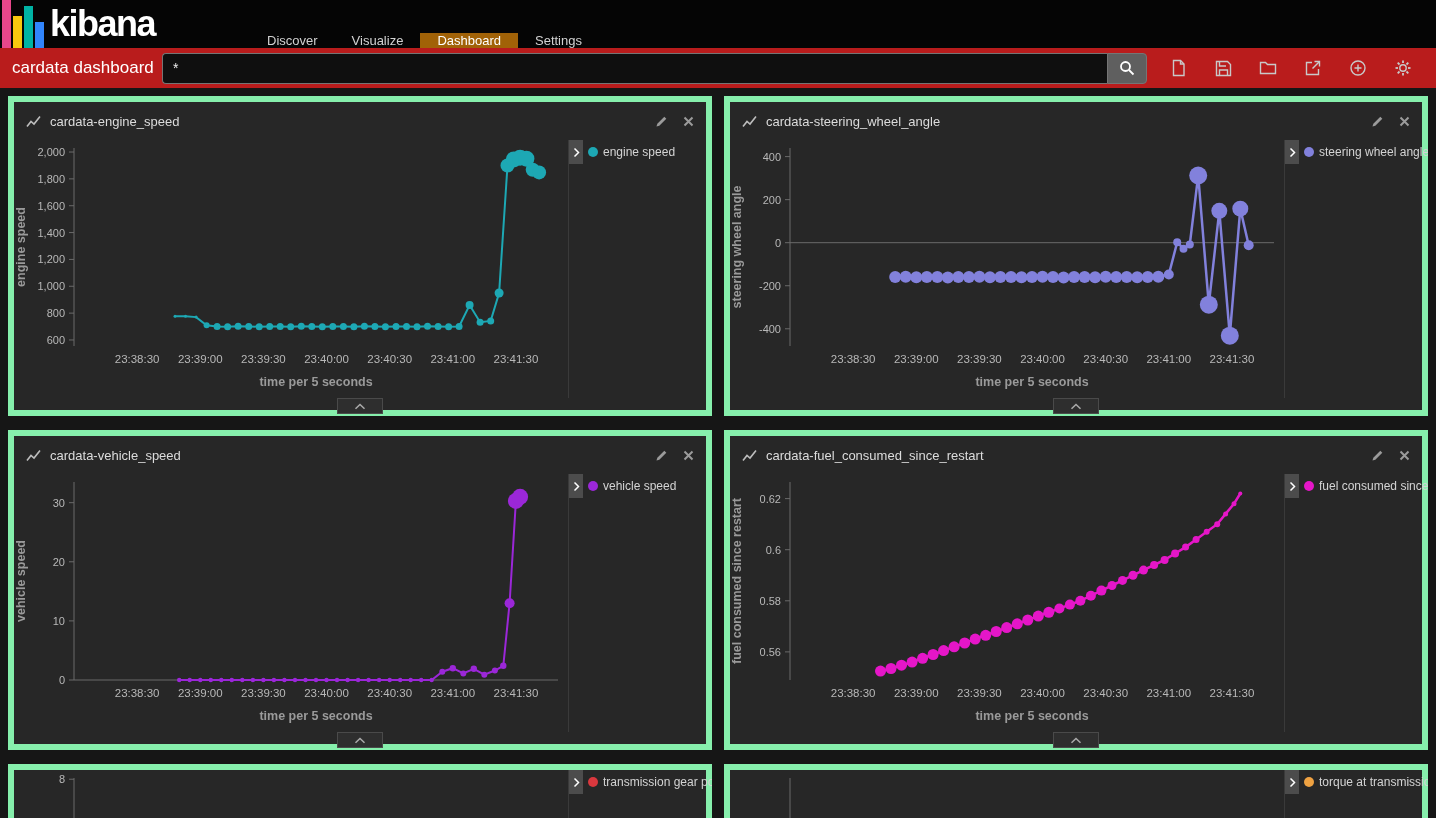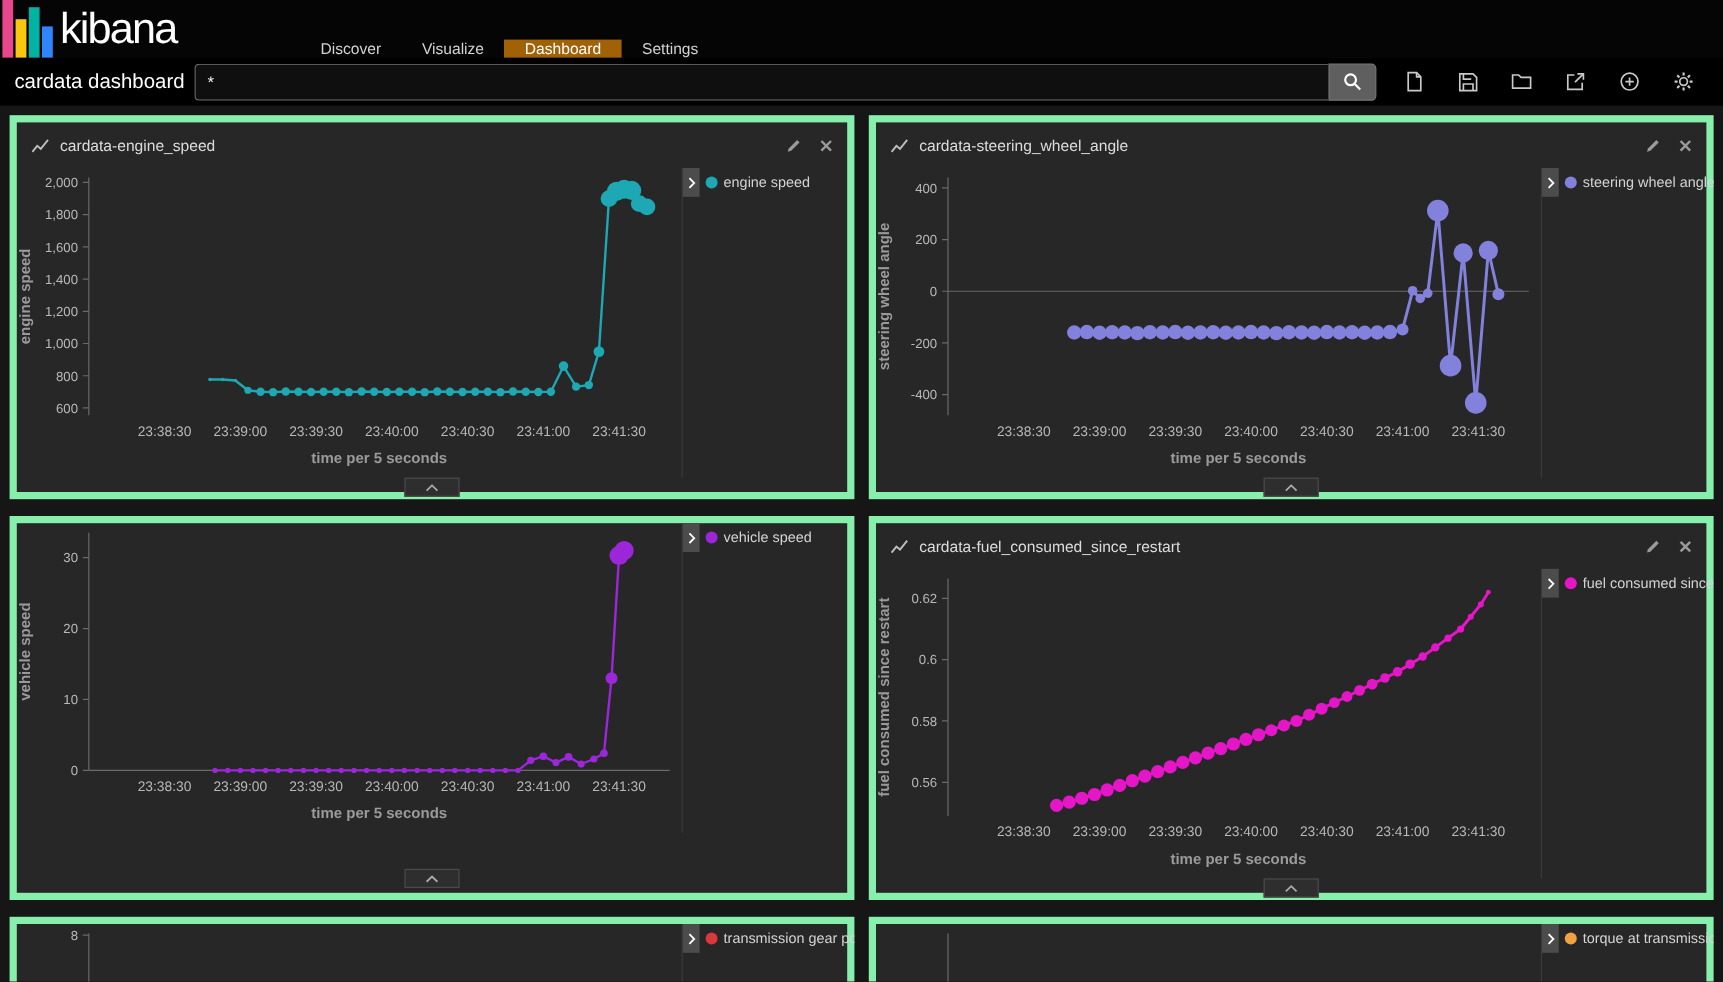--- a/index.html
+++ b/index.html
@@ -8,30 +8,30 @@
     width:1436px; height:818px; overflow:hidden;
     background:#161616; color:#ddd;
     font-family:"Liberation Sans", sans-serif;
   }
   
   .topnav { height:48px; background:#050505; display:flex; align-items:stretch; }
   .brand { display:flex; align-items:center; flex:none; width:250px; cursor:pointer; }
   .stripes { display:flex; align-items:flex-end; height:48px; gap:2px; margin:0 6px 0 2px; }
   .stripe { width:9px; display:inline-block; }
   .stripe.s1 { height:48px; } .stripe.s2 { height:32px; } .stripe.s3 { height:42px; } .stripe.s4 { height:26px; }
-  .brand-text { color:#fff; font-size:36px; font-weight:normal; letter-spacing:-1.5px; line-height:44px; }
+  .brand-text { color:#fff; font-size:36px; font-weight:bold; letter-spacing:-1.5px; line-height:44px; }
   .nav-tabs { display:flex; align-items:flex-end; }
   .nav-tab { display:flex; align-items:center; padding:0 17px; font-size:13px; color:#d2d2d2; cursor:pointer; }
   .nav-tab.active { background:#a16207; color:#fff; }
   .nav-right { margin-left:auto; display:flex; align-items:center; gap:9px; padding-right:12px; color:#fff; font-size:13px; white-space:nowrap; }
   .pause { display:inline-flex; gap:3px; cursor:pointer; }
   .pbar { width:3px; height:12px; background:#fff; display:inline-block; }
   .refresh-int, .time-range { cursor:pointer; }
   
-  .toolbar { height:40px; background:#000000; display:flex; align-items:center; padding:0 12px; }
+  .toolbar { height:40px; background:#b91c1c; display:flex; align-items:center; padding:0 12px; }
   .dash-title { color:#fff; font-size:17px; width:150px; flex:none; }
   .search { flex:1; display:flex; height:31px; margin-right:16px; }
   .search input { flex:1; background:#0f0f0f; border:1px solid #757575; border-right:none; border-radius:4px 0 0 4px; color:#eee; font-size:14px; padding:0 10px; outline:none; font-family:inherit; }
   .search-btn { width:40px; background:#5f5f5f; border:1px solid #757575; border-radius:0 4px 4px 0; display:flex; align-items:center; justify-content:center; cursor:pointer; padding:0; }
   .tool-icons { display:flex; align-items:center; gap:27px; padding:0 12px 0 6px; flex:none; }
   .tool-icon { display:inline-flex; align-items:center; justify-content:center; width:18px; height:18px; cursor:pointer; }
   
   .dash-grid { display:grid; grid-template-columns:704px 704px; gap:14px 12px; padding:8px 8px 0 8px; }
   .panel { background:#272727; border:6px solid #86efac; height:320px; display:flex; flex-direction:column; }
   .panel-header { height:38px; flex:none; display:flex; align-items:center; padding:0 12px; gap:9px; }
@@ -343,20 +343,40 @@
     <div class="panel-collapse">
       <span class="collapse-tab">
           <svg width="12" height="7" viewBox="0 0 12 7">
             <path d="M1.5 5.8 L6 1.5 L10.5 5.8" stroke="#ababab" stroke-width="1.5" fill="none"></path>
           </svg>
         </span>
     </div>
   </div>
 
   <div class="panel">
+    <div class="panel-header">
+      <span class="vis-icon">
+          <svg width="15" height="13" viewBox="0 0 15 13">
+            <path d="M1 11.5 L5 6.5 L8 9 L14 1.5" stroke="#bdbdbd" stroke-width="1.6" fill="none"></path>
+          </svg>
+        </span>
+      <span class="panel-title">cardata-vehicle_speed</span>
+      <span class="panel-actions">
+        <span class="pa">
+            <svg width="13" height="13" viewBox="0 0 13 13">
+              <path d="M1.5 11.5 L2.3 8.7 L9.3 1.7 L11.3 3.7 L4.3 10.7 Z" fill="#9b9b9b"></path>
+            </svg>
+          </span>
+        <span class="pa">
+            <svg width="11" height="11" viewBox="0 0 11 11">
+              <path d="M1.5 1.5 L9.5 9.5 M9.5 1.5 L1.5 9.5" stroke="#9b9b9b" stroke-width="2"></path>
+            </svg>
+          </span>
+      </span>
+    </div>
     <div class="panel-body">
       <svg class="chart" width="554" height="258">
           <line x1="60" y1="8" x2="60" y2="206" stroke="#6a6a6a" stroke-width="1"></line>
           <line x1="60" y1="206" x2="544" y2="206" stroke="#6a6a6a" stroke-width="1"></line>
           <line x1="55" y1="206" x2="60" y2="206" stroke="#6a6a6a" stroke-width="1"></line>
           <text x="51" y="210" text-anchor="end" font-size="11" fill="#b8b8b8">0</text>
           <line x1="55" y1="146.8955223880597" x2="60" y2="146.8955223880597" stroke="#6a6a6a" stroke-width="1"></line>
           <text x="51" y="150.8955223880597" text-anchor="end" font-size="11" fill="#b8b8b8">10</text>
           <line x1="55" y1="87.7910447761194" x2="60" y2="87.7910447761194" stroke="#6a6a6a" stroke-width="1"></line>
           <text x="51" y="91.7910447761194" text-anchor="end" font-size="11" fill="#b8b8b8">20</text>

